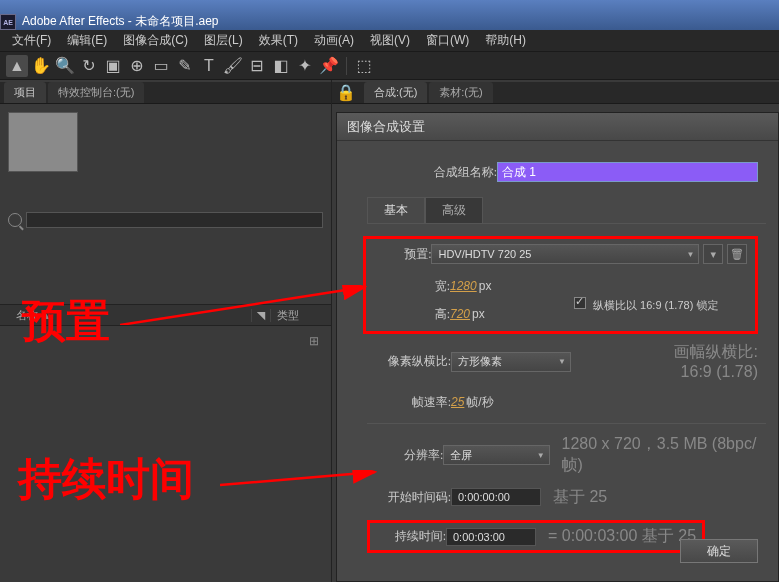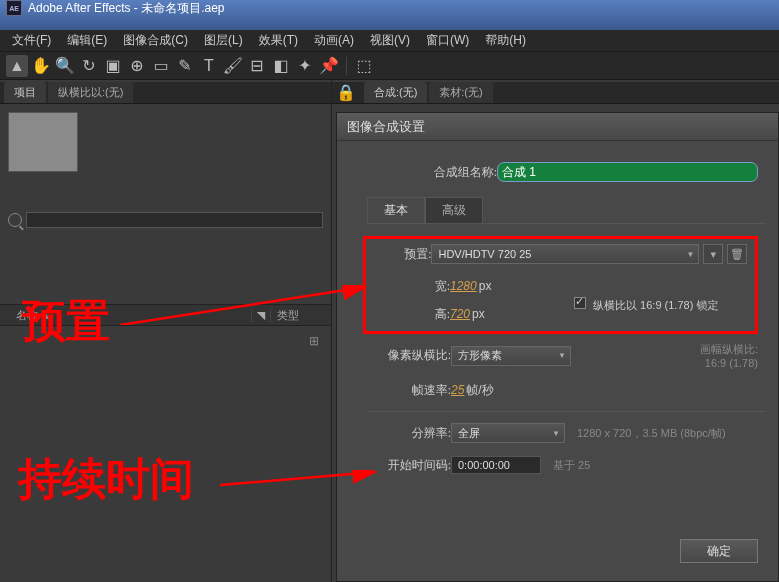--- a/index.html
+++ b/index.html
@@ -1,18 +1,18 @@
 <!DOCTYPE html>
 <html><head>
 <meta charset="utf-8">
 <style>
 * { margin: 0; padding: 0; box-sizing: border-box; font-family: "Microsoft YaHei", Arial, sans-serif; }
 body { width: 779px; height: 582px; background: #fff; overflow: hidden; position: relative; }
 
-.titlebar { height: 30px; background: linear-gradient(#5a7fbf, #3a5a8f); display: flex; align-items: flex-start; padding-left: 6px; color: #fff; font-size: 12px; }
+.titlebar { height: 30px; background: linear-gradient(#5a7fbf, #3a5a8f); display: flex; align-items: flex-end; padding-left: 0; color: #fff; font-size: 12px; }
 .ae-logo { width: 16px; height: 16px; background: #1a1a2e; border: 1px solid #6a6a8a; margin-right: 6px; display: flex; align-items: center; justify-content: center; font-size: 7px; font-weight: bold; color: #b0b0e0; }
 
 .menubar { height: 22px; background: #282828; display: flex; align-items: center; padding: 0 4px; border-bottom: 1px solid #1a1a1a; }
 .menuitem { color: #ccc; font-size: 12px; padding: 0 8px; cursor: pointer; text-align: center; }
 
 .toolbar { height: 28px; background: #282828; display: flex; align-items: center; padding: 0 6px; gap: 2px; border-bottom: 1px solid #1a1a1a; }
 .tool-btn { width: 22px; height: 22px; display: flex; align-items: center; justify-content: center; color: #bbb; cursor: pointer; border-radius: 2px; }
 .tool-btn.active { background: #4a4a4a; }
 .tool-sep { width: 1px; height: 18px; background: #444; margin: 0 4px; }
 
@@ -43,41 +43,41 @@
 
 
 .dialog { position: absolute; left: 336px; top: 112px; right: 0; bottom: 0; background: #484848; border: 1px solid #222; }
 .dialog-title { height: 28px; background: linear-gradient(#5a5a5a,#484848); color: #ddd; font-size: 13px; padding-left: 10px; display: flex; align-items: center; border-bottom: 1px solid #333; }
 .dialog-body { padding: 20px 20px 10px 30px; color: #ccc; font-size: 12px; }
 
 .row { display: flex; align-items: center; margin-bottom: 10px; min-height: 22px; }
 .label { text-align: right; color: #ccc; font-size: 12px; font-family: Liberation Serif, serif; }
 .label-name { width: 130px; }
 .text-input { height: 20px; background: #4a6a9a; border: 1px solid #7a9aca; color: #fff; padding: 0 4px; font-size: 12px; flex: 1; }
-.text-input.selected { background: #15803d; border-radius: 7px; }
+.text-input.selected { background: #8b5cf6; }
 
 .tabs-row { display: flex; margin-top: 14px; margin-bottom: 0; }
 .dlg-tab { font-size: 12px; padding: 4px 16px; background: #383838; color: #aaa; border: 1px solid #555; border-bottom: none; cursor: pointer; }
 .dlg-tab.active { background: #484848; color: #ddd; }
 .tabs-line { border-bottom: 1px solid #555; margin: 0 -8px 12px 0; }
 
 .red-box { border: 3px solid #ff0000; padding: 4px 8px; margin: 2px 0; }
 .red-box-preset { margin-left: -4px; }
 
 .dropdown { height: 20px; background: linear-gradient(#555,#454545); border: 1px solid #666; color: #ddd; padding: 0 20px 0 6px; font-size: 11px; display: inline-flex; align-items: center; position: relative; cursor: pointer; }
 .dropdown::after { content: '▼'; position: absolute; right: 4px; font-size: 8px; color: #aaa; }
 .preset-dd { width: 270px; text-align: right; }
 .pixratio-dd { width: 120px; }
 .res-dd { width: 114px; }
 
 .link-val { color: #d4a04a; text-decoration: underline; cursor: pointer; font-size: 12px; font-style: italic; }
 .unit { color: #ccc; font-size: 12px; margin-left: 2px; }
 .checkbox { width: 12px; height: 12px; background: #333; border: 1px solid #888; display: inline-block; position: relative; margin-right: 4px; cursor: pointer; }
 .checkbox.checked::after { content: '✓'; position: absolute; top: -3px; left: 0; color: #ccc; font-size: 11px; }
-.dim-text { color: #888; font-size: 11px; }
+.dim-text { color: #888; font-size: 16px; }
 
 .timecode { height: 18px; background: #2a2a2a; border: 1px solid #555; color: #ddd; padding: 0 6px; font-size: 11px; display: inline-flex; align-items: center; width: 90px; }
 
 .icon-btn { width: 20px; height: 20px; background: #444; border: 1px solid #666; display: inline-flex; align-items: center; justify-content: center; color: #aaa; cursor: pointer; margin-left: 4px; font-size: 11px; }
 
 .btn { height: 24px; padding: 0 26px; background: linear-gradient(#5a5a5a,#484848); border: 1px solid #777; color: #ddd; font-size: 12px; cursor: pointer; display: inline-flex; align-items: center; }
 .dialog-footer { position: absolute; bottom: 18px; right: 20px; }
 
 
 .annotation { position: absolute; color: #ff0000; font-size: 44px; font-weight: bold; font-family: "SimHei","Microsoft YaHei"; pointer-events: none; }
@@ -125,21 +125,21 @@
   <div class="tool-btn">✦</div>
   <div class="tool-btn">📌</div>
   <div class="tool-sep"></div>
   <div class="tool-btn">⬚</div>
 </div>
 
 <div class="workspace">
   <div class="left-col">
     <div class="panel-tabs">
       <div class="tab active">项目</div>
-      <div class="tab">纵横比以:(无)</div>
+      <div class="tab">特效控制台:(无)</div>
     </div>
     <div class="project-panel">
       <div class="thumb-box"></div>
       <div class="search-row">
         <div class="search-icon"></div>
         <div class="search-input"></div>
       </div>
     </div>
     <div class="col-headers">
       <span><span>名称</span><span class="triangle-icon">▲</span></span>
@@ -224,20 +224,25 @@
       <span class="dropdown res-dd">全屏</span>
       <span class="dim-text" style="margin-left:12px;">1280 x 720，3.5 MB (8bpc/帧)</span>
     </div>
 
     <div class="row">
       <span class="label" style="width:84px;">开始时间码:</span>
       <span class="timecode">0:00:00:00</span>
       <span class="dim-text" style="margin-left:12px;">基于 25</span>
     </div>
 
+    <div class="red-box" style="display:inline-flex; align-items:center; padding:3px 6px;">
+      <span class="label" style="width:70px;">持续时间:</span>
+      <span class="timecode">0:00:03:00</span>
+      <span class="dim-text" style="margin-left:12px;">= 0:00:03:00  基于 25</span>
+    </div>
   </div>
   <div class="dialog-footer">
     <span class="btn">确定</span>
   </div>
 </div>
 
 <div class="annotation anno1">预置</div>
 <div class="annotation anno2">持续时间</div>
 
 <svg class="arrow arrow1">

